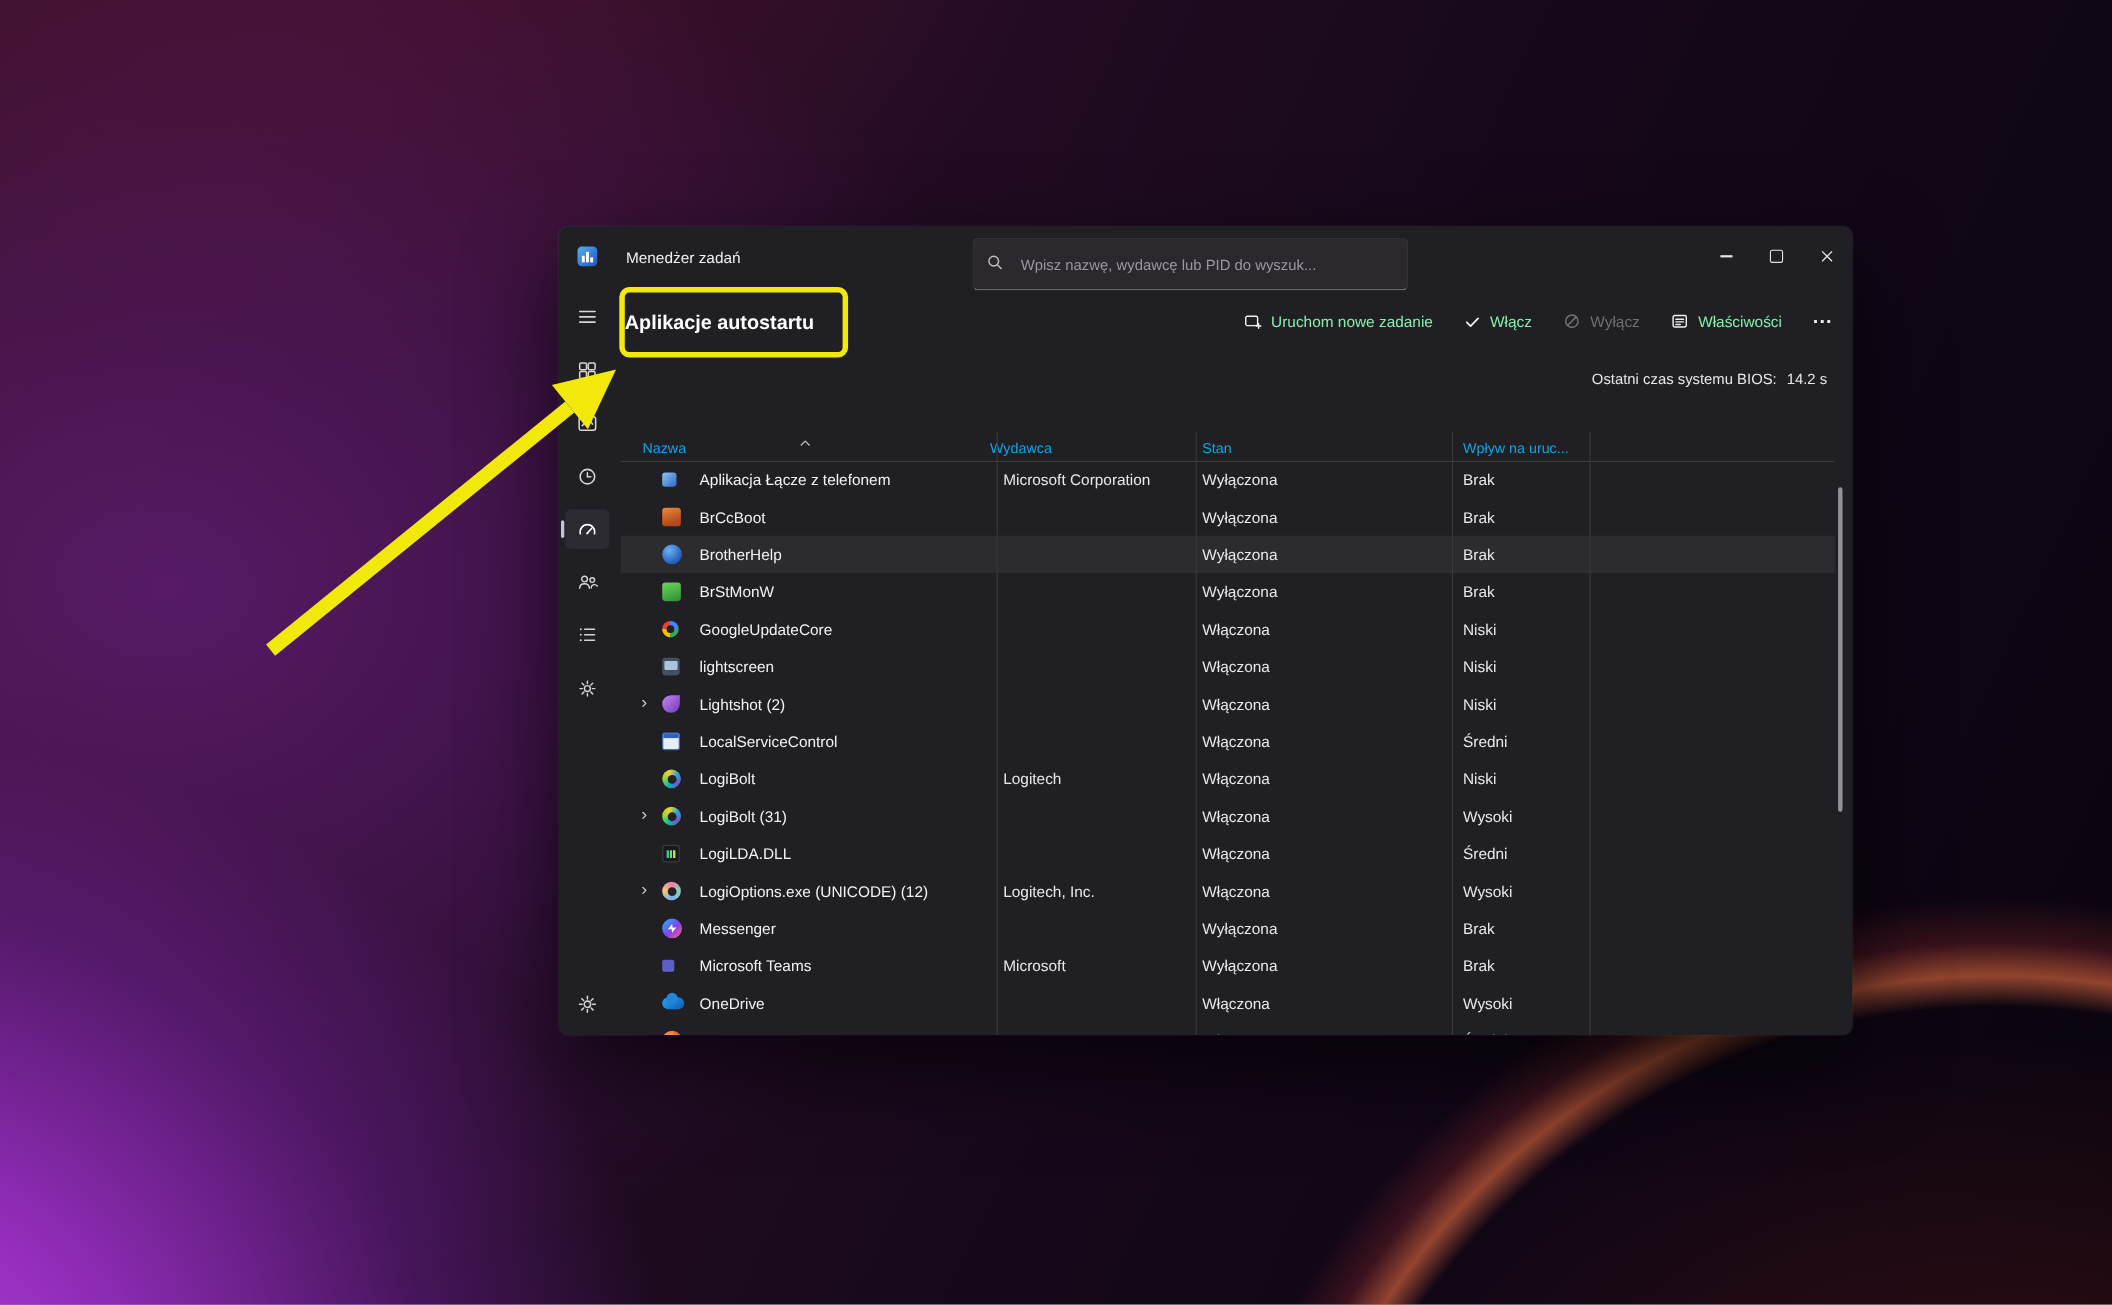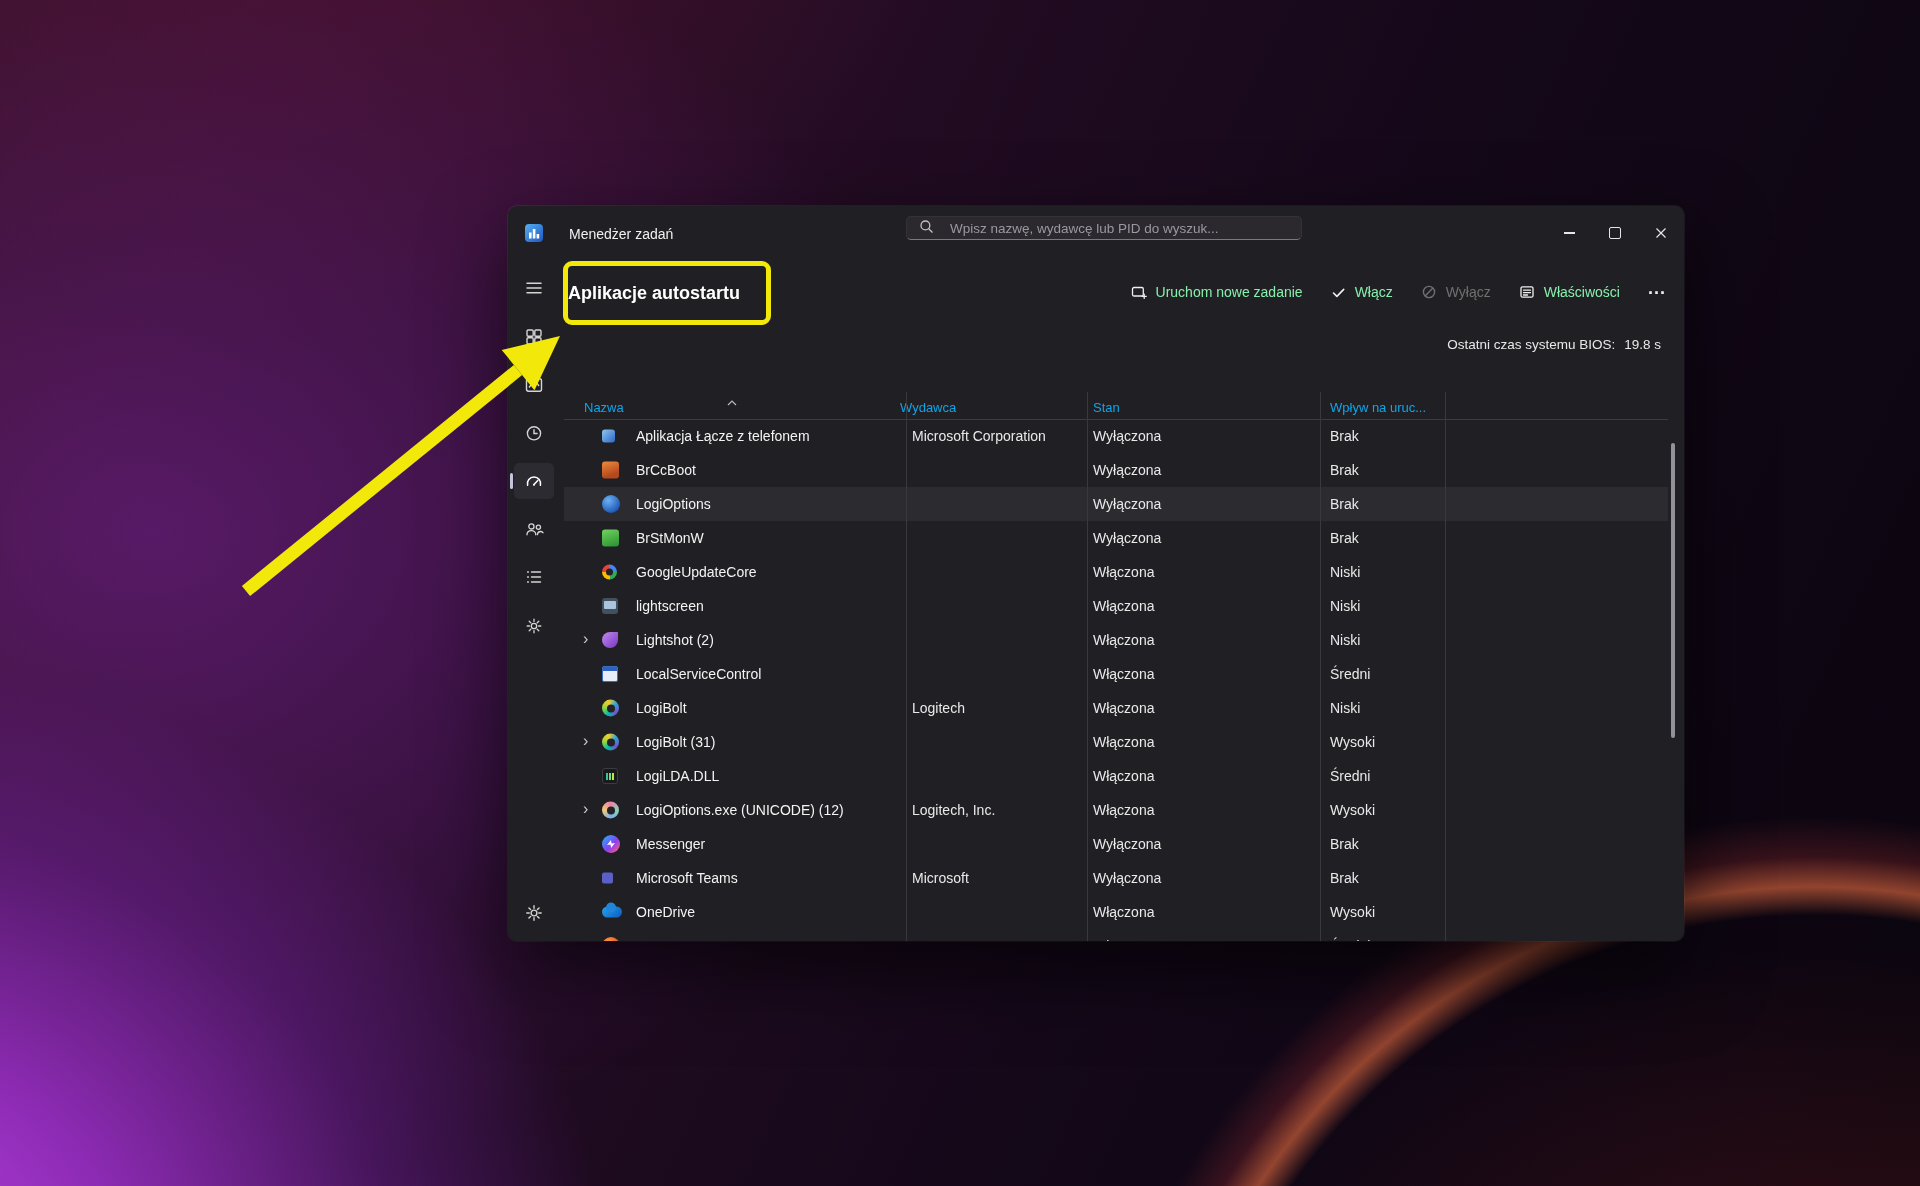--- a/index.html
+++ b/index.html
@@ -18,21 +18,21 @@
   
   #window{position:absolute;left:508px;top:206px;width:1176px;height:735px;
     background:#201f23;border-radius:9px;overflow:hidden;
     box-shadow:0 30px 80px rgba(0,0,0,.65), 0 0 0 1px rgba(255,255,255,.07);
     color:#ececec;font-size:14px;}
 
   
   .titlebar{position:absolute;left:0;top:0;right:0;height:55px;}
   .tm-appicon{position:absolute;left:16px;top:17px;width:20px;height:20px;}
   .tb-title{position:absolute;left:61px;top:20px;font-size:14px;color:#f0f0f0;white-space:nowrap;}
-  .searchbox{position:absolute;left:398px;top:10px;width:396px;height:24px;background:#2b292e;
+  .searchbox{position:absolute;left:376px;top:10px;width:396px;height:48px;background:#2b292e;
     border:1px solid #343238;border-bottom:1px solid #7a7a7a;border-radius:5px;
     display:flex;align-items:center;padding:0 12px;box-sizing:border-box;gap:14px;}
   .searchbox input{flex:1;background:transparent;border:none;outline:none;color:#d8d8d8;
     font-size:13.5px;font-family:"Liberation Sans",sans-serif;}
   .searchbox input::placeholder{color:#9a98a0;}
   .win-ctrls{position:absolute;right:0;top:0;height:55px;display:flex;}
   .ctrl{width:46px;height:54px;display:flex;align-items:center;justify-content:center;}
   .glyph-min{width:11px;height:1.4px;background:#e6e6e6;}
   .glyph-max{width:10px;height:10px;border:1.3px solid #e6e6e6;border-radius:2px;}
 
@@ -249,21 +249,21 @@
         <svg width="16" height="16" viewBox="0 0 16 16" fill="none" stroke="#f0f0f0" stroke-width="1.3" stroke-linecap="round">
             <rect x="2" y="2.8" width="12" height="10.4" rx="1.5"></rect>
             <path d="M4.5 6.2h7 M4.5 8.6h7 M4.5 11h4"></path>
           </svg>
         <span>Właściwości</span>
       </div>
       <div class="tb-more">...</div>
     </div>
 
     <div class="bios">
-      <span>Ostatni czas systemu BIOS:</span><span class="val">19.8 s</span>
+      <span>Ostatni czas systemu BIOS:</span><span class="val">14.2 s</span>
     </div>
 
     <div class="table">
       <div class="col-sep" style="left:342px"></div>
       <div class="col-sep" style="left:523px"></div>
       <div class="col-sep" style="left:756px"></div>
       <div class="col-sep" style="left:881px"></div>
 
       <div class="thead">
         <span class="sort-caret">
@@ -290,21 +290,21 @@
     <span class="chev"></span>
     <span class="app-icon i-brccboot"></span>
     <span class="c name">BrCcBoot</span>
     <span class="c pub"></span>
     <span class="c stan">Wyłączona</span>
     <span class="c imp">Brak</span>
   </div>
           <div class="row hovered">
     <span class="chev"></span>
     <span class="app-icon i-brotherhelp"></span>
-    <span class="c name">LogiOptions</span>
+    <span class="c name">BrotherHelp</span>
     <span class="c pub"></span>
     <span class="c stan">Wyłączona</span>
     <span class="c imp">Brak</span>
   </div>
           <div class="row">
     <span class="chev"></span>
     <span class="app-icon i-brstmonw"></span>
     <span class="c name">BrStMonW</span>
     <span class="c pub"></span>
     <span class="c stan">Wyłączona</span>

